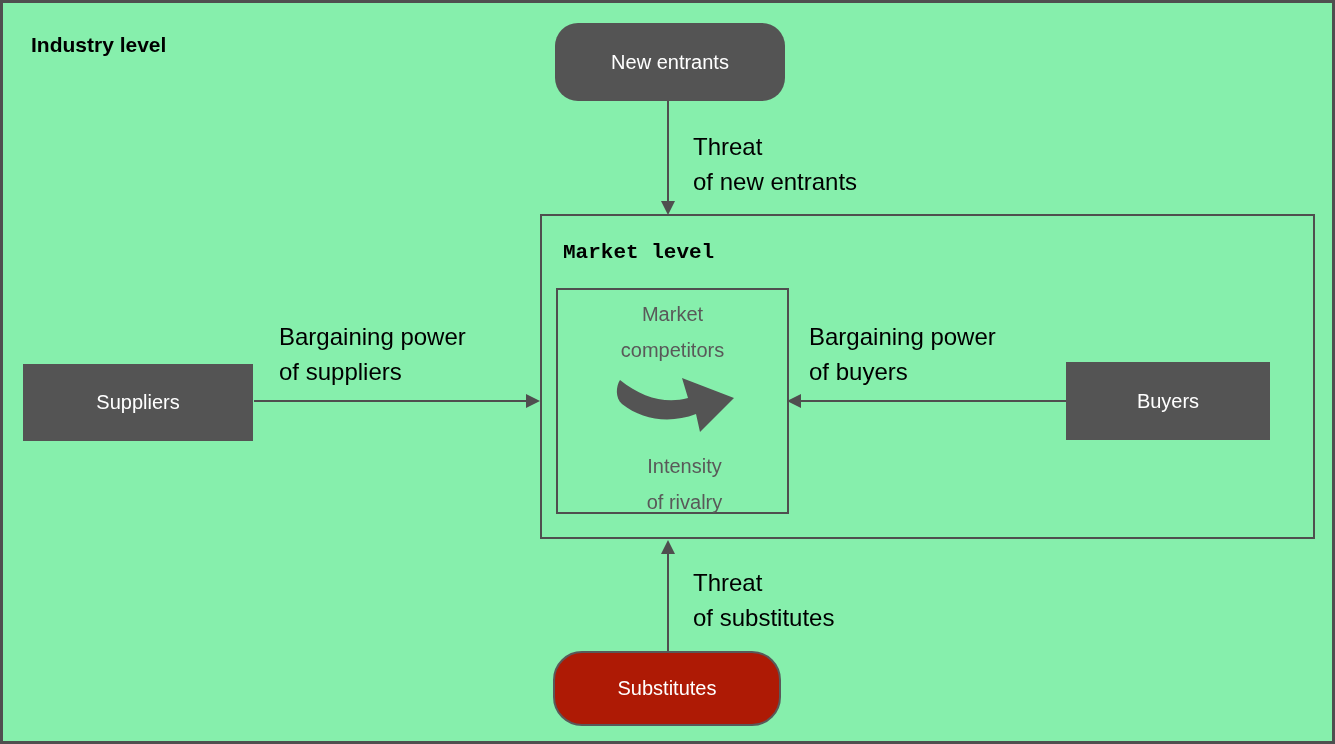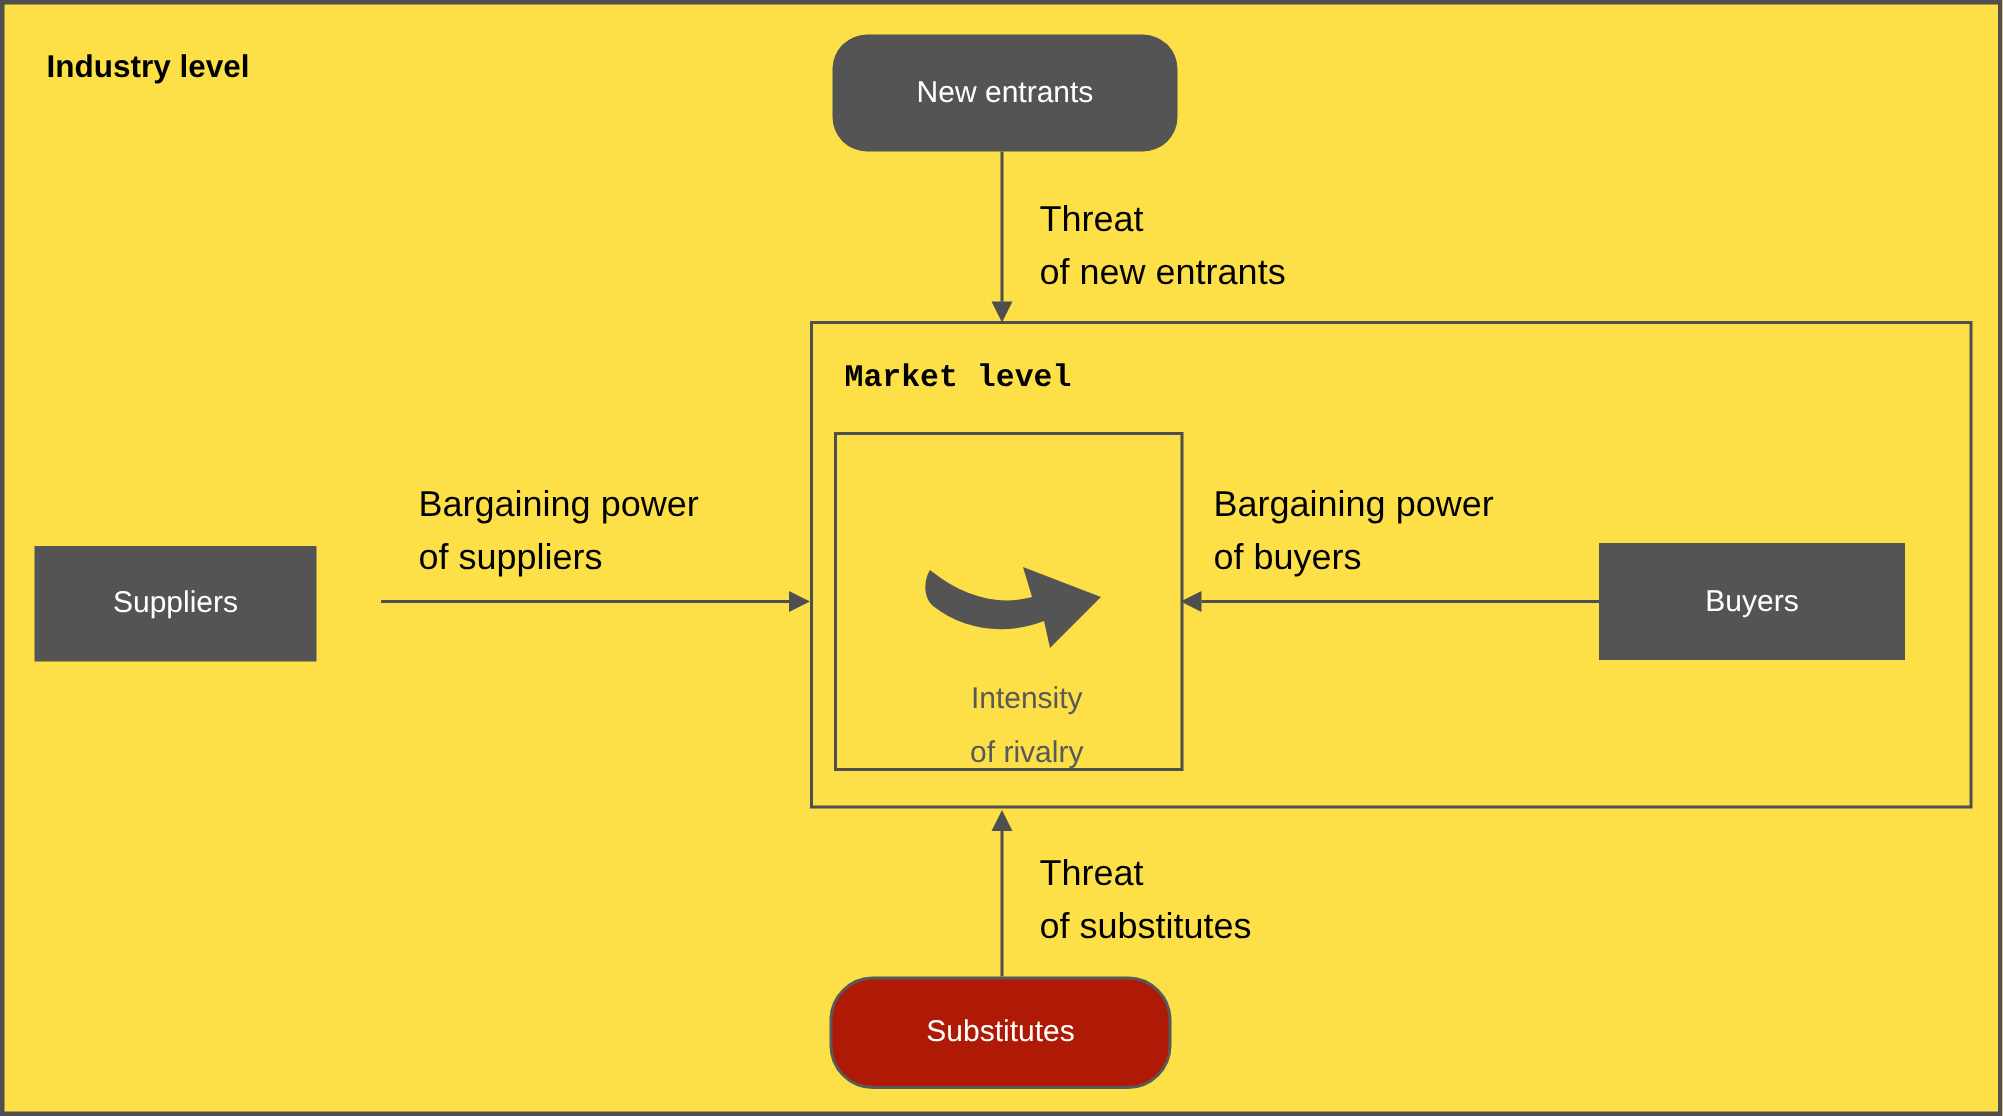--- a/index.html
+++ b/index.html
@@ -1,17 +1,17 @@
 <!DOCTYPE html>
 <html><head>
 <meta charset="utf-8">
 <style>
   html,body{margin:0;padding:0;background:#fff;}
   body{font-family:"Liberation Sans",sans-serif;color:#000;}
-  .canvas{position:relative;width:1335px;height:744px;background:#fde047;
+  .canvas{position:relative;width:1335px;height:744px;background:#86efac;
           border:3px solid #4f4f4f;box-sizing:border-box;overflow:hidden;}
   .node{position:absolute;display:flex;align-items:center;justify-content:center;
         color:#ffffff;font-size:20px;box-sizing:border-box;text-align:center;}
   .node-dark{background:#545454;}
   .node-red{background:#ae1a05;border:2px solid #595959;}
   .frame{position:absolute;border:2px solid #4f4f4f;box-sizing:border-box;}
   .lbl{position:absolute;font-size:24px;line-height:35px;white-space:pre-line;color:#000;}
   .lbl-bold{position:absolute;font-size:21px;font-weight:bold;color:#000;line-height:24px;}
   .lbl-gray{position:absolute;width:100%;text-align:center;font-size:20px;line-height:36px;
             color:#595959;white-space:pre-line;}
@@ -42,35 +42,37 @@
     <div class="line" style="left:664px;top:98px;width:2px;height:100px;"></div>
     <div class="tri tri-down" style="left:658px;top:198px;"></div>
   </div>
   <div class="lbl" style="left:690px;top:126px;">Threat
 of new entrants</div>
 
   <div class="frame" style="left:537px;top:211px;width:775px;height:325px;"></div>
   <div class="lbl-bold" style="left:560px;top:238px;font-family:Liberation Mono, monospace;">Market level</div>
 
   <div class="frame" style="left:553px;top:285px;width:233px;height:226px;">
+    <div class="lbl-gray" style="top:6px;">Market
+competitors</div>
     <svg class="swoosh" width="130" height="62" viewBox="0 0 130 62">
       <path d="M 12 6
                C 34 24 58 30 80 24
                L 74 4
                L 126 24
                L 92 58
                L 88 40
                C 62 50 34 46 14 30
                C 7 24 8 12 12 6 Z" fill="#545454"></path>
     </svg>
     <div class="lbl-gray" style="top:158px;margin-left:12px;">Intensity
 of rivalry</div>
   </div>
 
-  <div class="node node-dark" style="left:20px;top:361px;width:188px;height:77px;">
+  <div class="node node-dark" style="left:20px;top:361px;width:230px;height:77px;">
     <span>Suppliers</span>
   </div>
 
   <div>
     <div class="line" style="left:251px;top:397px;width:272px;height:2px;"></div>
     <div class="tri tri-right" style="left:523px;top:391px;"></div>
   </div>
   <div class="lbl" style="left:276px;top:316px;">Bargaining power
 of suppliers</div>
 

